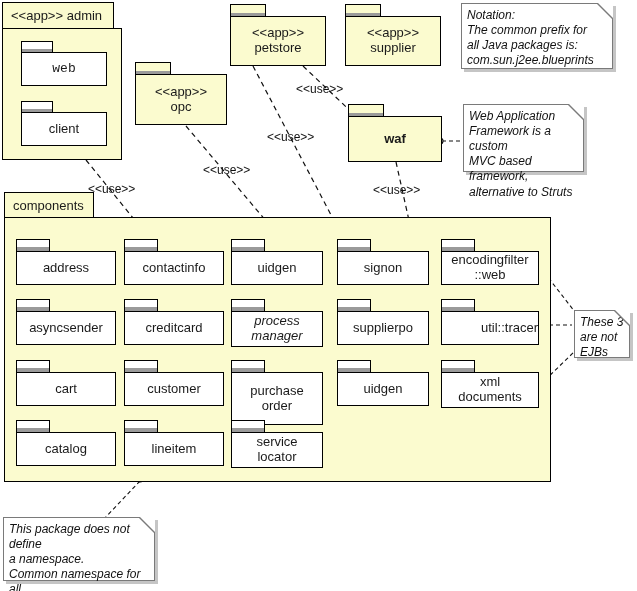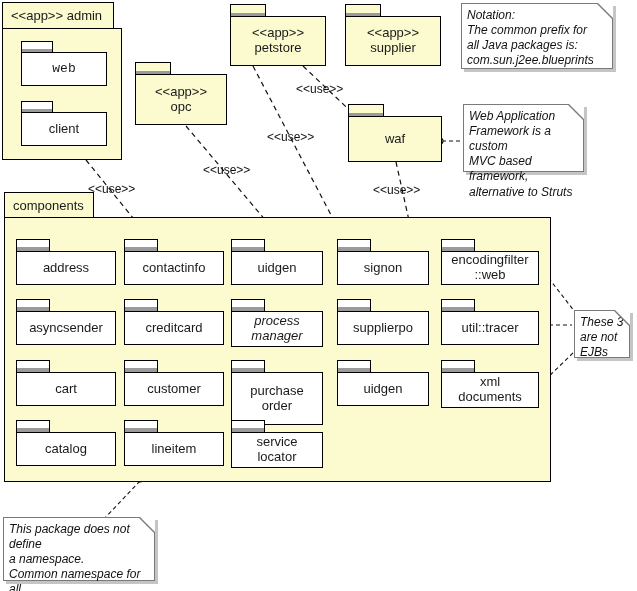--- a/index.html
+++ b/index.html
@@ -160,21 +160,21 @@
 
   <div class="pkg gtab" style="left:345px;top:4px;width:96px;height:62px;">
     <div class="tab" style="width:36px;height:9px;background:#fbfbcf;"></div>
     <div class="tabstrip" style="top:9px;width:36px;height:4px;"></div>
     <div class="body" style="top:12px;width:96px;height:50px;">
       <span class="label">&lt;&lt;app&gt;&gt;
 supplier</span>
     </div>
   </div>
 
-  <div class="pkg gtab" style="left:348px;top:104px;width:72px;height:58px;">
+  <div class="pkg gtab" style="left:348px;top:104px;width:72px;height:58px;font-weight:bold;">
     <div class="tab" style="width:36px;height:9px;background:#fbfbcf;"></div>
     <div class="tabstrip" style="top:9px;width:36px;height:4px;"></div>
     <div class="body" style="top:12px;width:94px;height:46px;">
       <span class="label">waf</span>
     </div>
   </div>
 
   <div class="pkg titled" style="left:4px;top:192px;width:547px;height:290px;">
     <div class="tab" style="width:90px;height:25px;">
       <span class="label">components</span>
@@ -252,21 +252,21 @@
     <div class="tab" style="width:34px;height:8px;"></div>
     <div class="tabstrip" style="top:8px;width:34px;height:5px;"></div>
     <div class="body" style="top:12px;width:92px;height:34px;">
       <span class="label">supplierpo</span>
     </div>
   </div>
 
   <div class="pkg white gtab" style="left:441px;top:299px;width:98px;height:46px;">
     <div class="tab" style="width:34px;height:8px;"></div>
     <div class="tabstrip" style="top:8px;width:34px;height:5px;"></div>
-    <div class="body" style="top:12px;width:98px;height:34px;">
+    <div class="body" style="top:12px;width:98px;height:34px;justify-content:flex-end;">
       <span class="label">util::tracer</span>
     </div>
   </div>
 
   <div class="pkg white gtab" style="left:16px;top:360px;width:100px;height:46px;">
     <div class="tab" style="width:34px;height:8px;"></div>
     <div class="tabstrip" style="top:8px;width:34px;height:5px;"></div>
     <div class="body" style="top:12px;width:100px;height:34px;">
       <span class="label">cart</span>
     </div>

